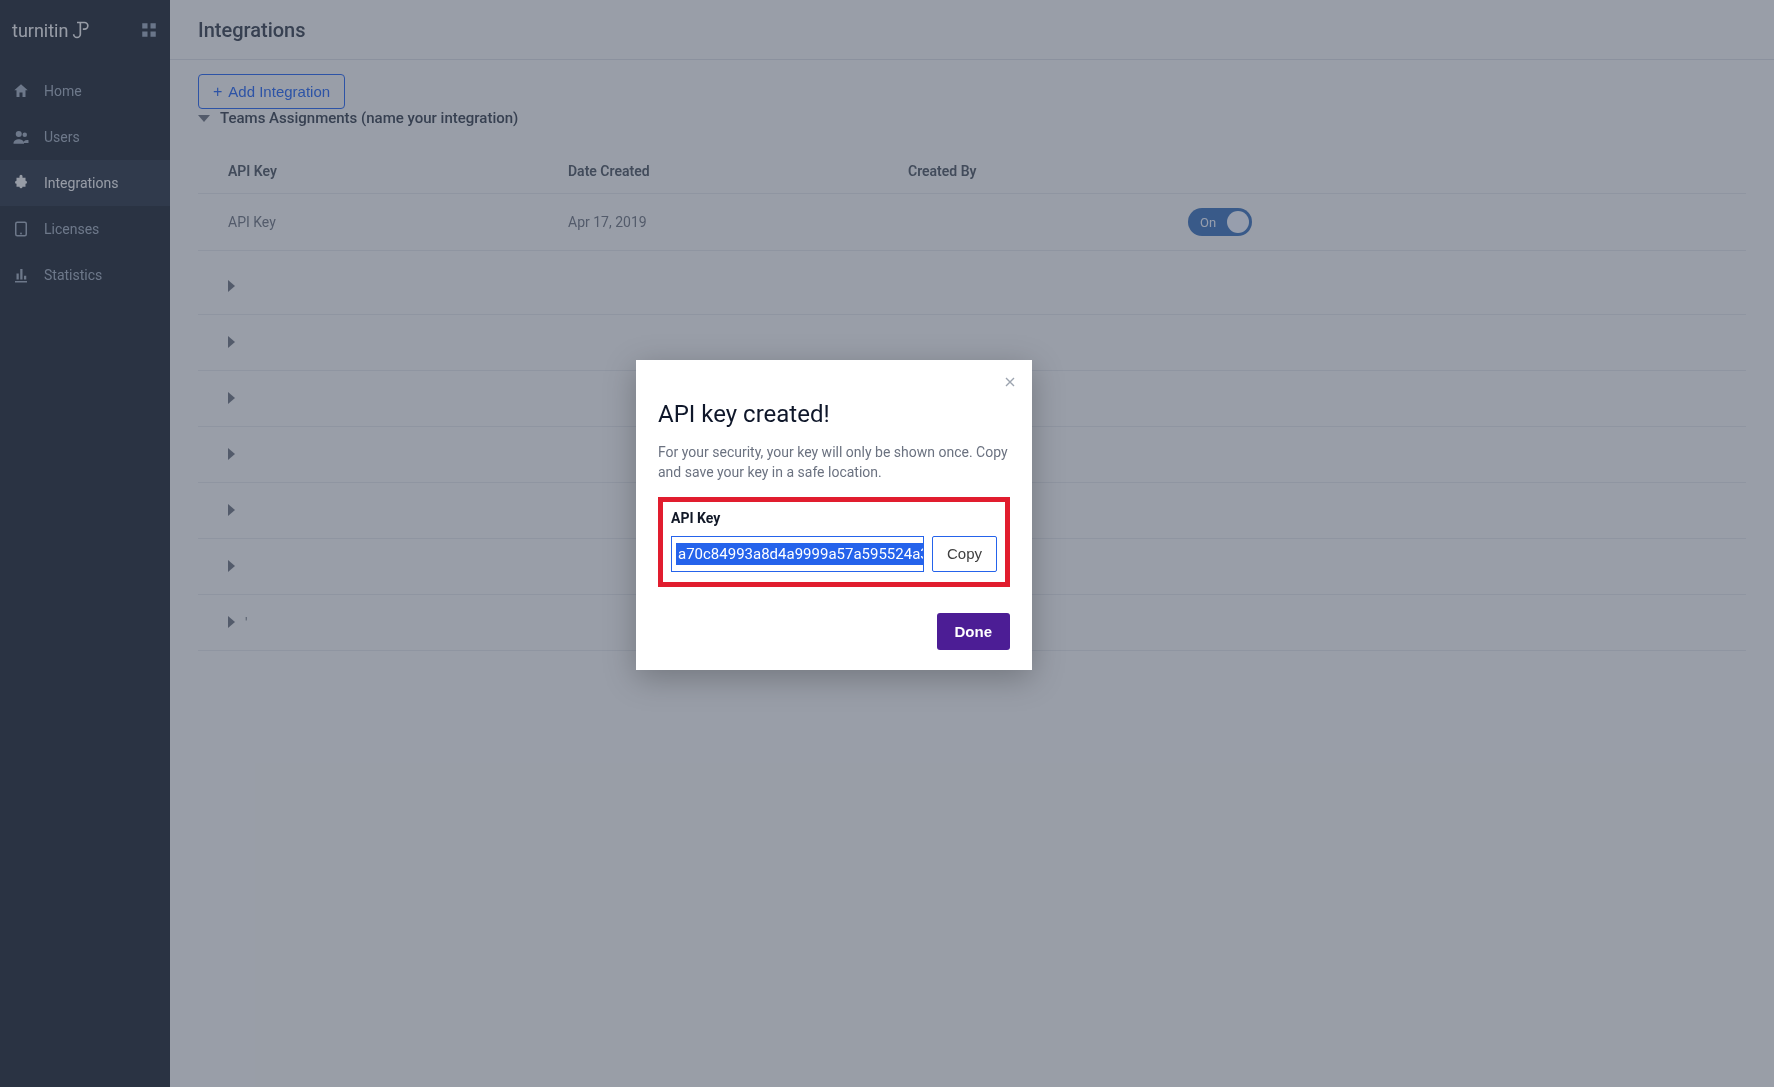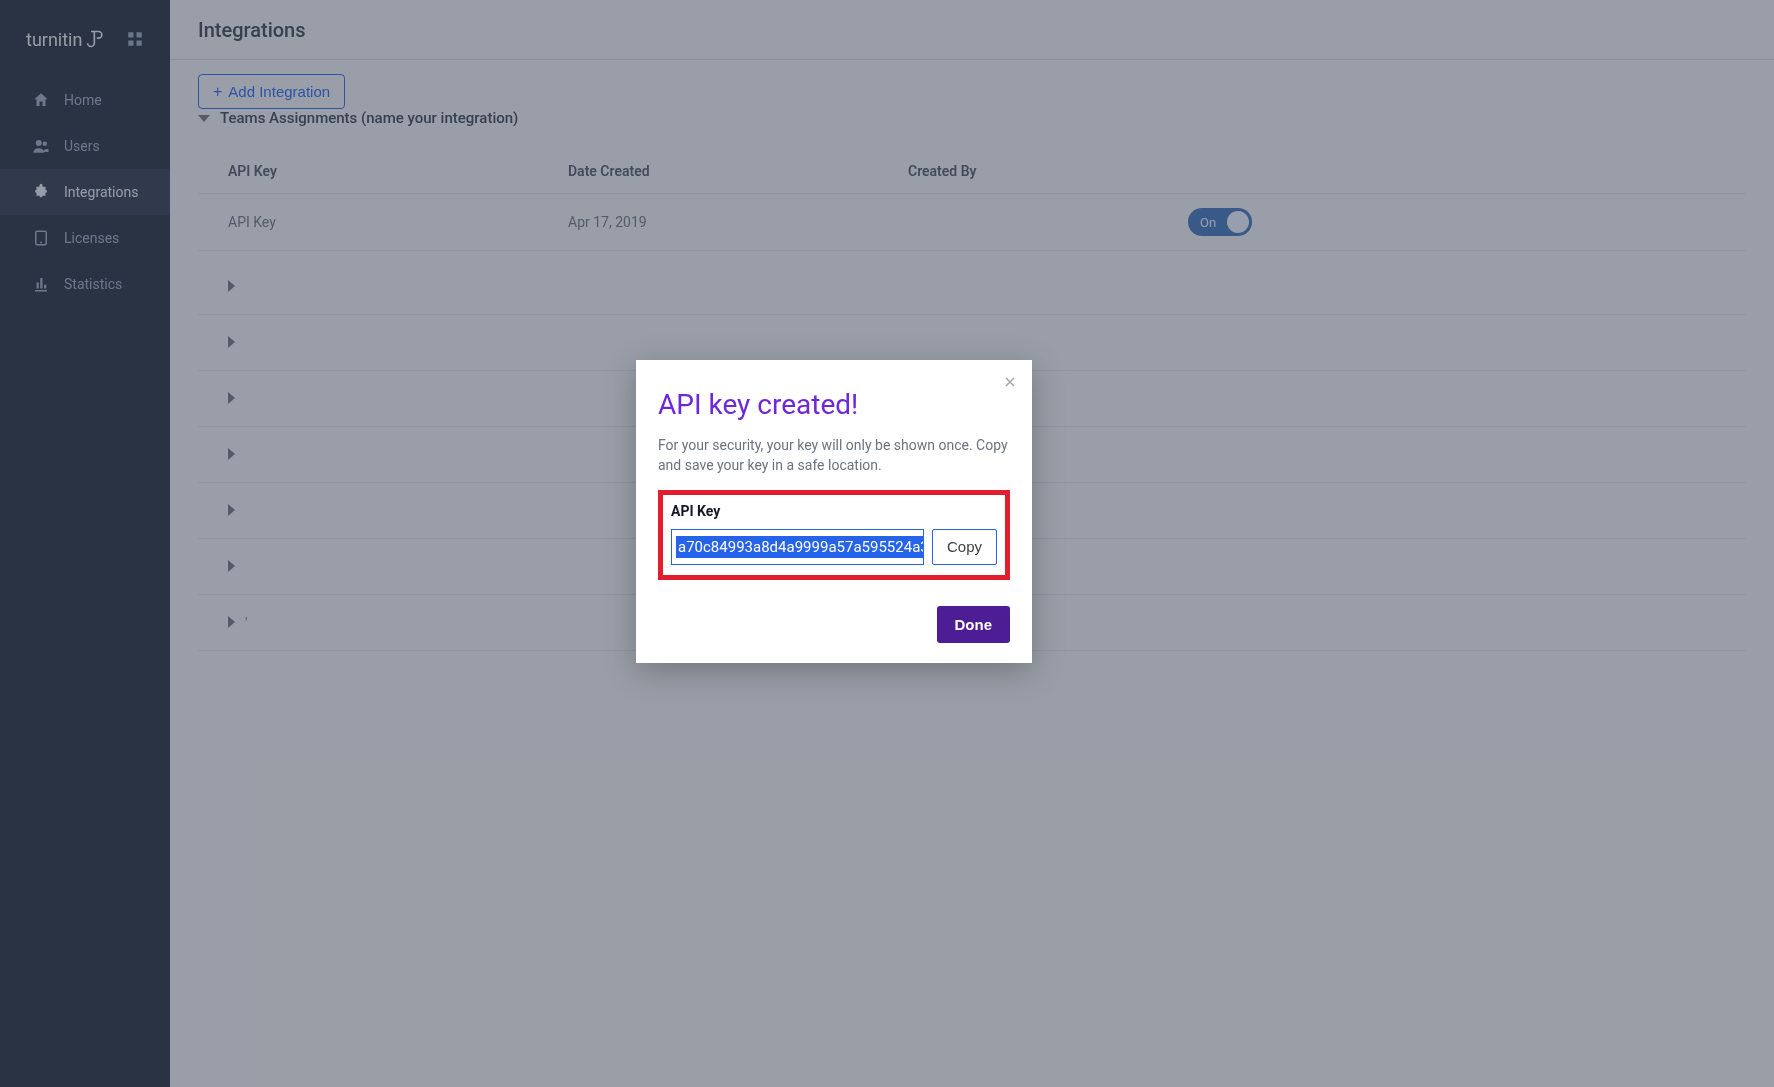--- a/index.html
+++ b/index.html
@@ -1,26 +1,26 @@
 <!DOCTYPE html>
 <html><head>
 <meta charset="utf-8">
 <style>
   * { box-sizing: border-box; margin: 0; padding: 0; }
   html, body { width: 100%; height: 100%; font-family: -apple-system, BlinkMacSystemFont, "Segoe UI", Roboto, "Helvetica Neue", Arial, sans-serif; background: #e9ebee; }
   .app { display: flex; width: 1774px; height: 1087px; position: relative; overflow: hidden; }
 
   
   .sidebar { width: 170px; background: #1f2937; color: #cbd5e1; display: flex; flex-direction: column; flex: 0 0 170px; }
-  .sidebar-top { display: flex; align-items: center; justify-content: space-between; height: 60px; padding: 0 26px; margin-top: 9px; }
+  .sidebar-top { display: flex; align-items: center; justify-content: space-between; height: 60px; padding: 0 12px; }
   .brand { display: flex; align-items: center; gap: 4px; color: #e5e7eb; font-size: 18px; font-weight: 400; }
   .brand-mark { display: inline-flex; }
   .apps-icon { width: 18px; height: 18px; display: inline-block; }
   .nav { display: flex; flex-direction: column; padding-top: 8px; }
-  .nav-item { display: flex; align-items: center; gap: 14px; padding: 14px 32px; color: #9aa6b8; font-size: 14px; cursor: pointer; }
+  .nav-item { display: flex; align-items: center; gap: 14px; padding: 14px 12px; color: #9aa6b8; font-size: 14px; cursor: pointer; }
   .nav-item.active { background: #2b3648; color: #e5e7eb; }
   .nav-item .nav-icon { width: 18px; height: 18px; display: inline-flex; align-items: center; justify-content: center; }
   .nav-item .nav-icon svg { width: 18px; height: 18px; fill: currentColor; }
 
   
   .main { flex: 1; display: flex; flex-direction: column; background: #e9ebee; }
   .header-bar { height: 60px; display: flex; align-items: center; padding: 0 28px; border-bottom: 1px solid #cfd4dc; color: #374151; font-size: 20px; font-weight: 500; }
   .content { padding: 14px 28px; }
   .add-btn { border: 1px solid #2563eb; color: #2563eb; background: transparent; border-radius: 4px; padding: 8px 14px; font-size: 15px; display: inline-flex; align-items: center; gap: 6px; cursor: pointer; }
   .plus { font-size: 16px; line-height: 1; }
@@ -44,21 +44,21 @@
   .empty-row { border-bottom: 1px solid #d7dbe2; padding: 18px 30px; }
   .empty-row .chev-right { width: 0; height: 0; border-top: 6px solid transparent; border-bottom: 6px solid transparent; border-left: 7px solid #6b7280; display: inline-block; }
   .empty-row .tick { color: #6b7280; margin-left: 10px; font-size: 14px; }
 
   
   .scrim { position: absolute; inset: 0; background: rgba(55,65,81,0.45); }
 
   
   .modal { position: absolute; top: 360px; left: 636px; width: 396px; background: #ffffff; padding: 22px 22px 20px 22px; box-shadow: 0 8px 30px rgba(0,0,0,0.25); }
   .modal-close { position: absolute; top: 10px; right: 10px; width: 24px; height: 24px; display: inline-flex; align-items: center; justify-content: center; color: #9ca3af; cursor: pointer; font-size: 20px; }
-  .modal-title { font-size: 28px; color: #6d28d9; font-weight: 400; margin-top: 6px; }
+  .modal-title { font-size: 24px; color: #0f172a; font-weight: 400; margin-top: 18px; }
   .modal-desc { font-size: 14px; color: #6b7280; margin-top: 14px; line-height: 1.45; }
   .highlight { border: 5px solid #e11d2e; padding: 8px 8px 10px 8px; margin-top: 14px; }
   .field-label { font-size: 14px; font-weight: 700; color: #111827; }
   .key-row { display: flex; gap: 8px; margin-top: 10px; }
   .key-input-inner { background: #2563eb; color: #ffffff; padding: 2px 2px; display: inline-block; font-size: 15px; white-space: nowrap; }
   .key-box { flex: 1; border: 1px solid #2563eb; height: 36px; display: flex; align-items: center; padding: 0 4px; overflow: hidden; cursor: text; }
   .copy-btn { border: 1px solid #2563eb; color: #404040; background: #ffffff; border-radius: 2px; padding: 0 14px; height: 36px; font-size: 15px; cursor: pointer; }
   .modal-actions { display: flex; justify-content: flex-end; margin-top: 26px; }
   .done-btn { background: #4c1d95; color: #ffffff; border: none; border-radius: 3px; padding: 10px 18px; font-size: 15px; cursor: pointer; font-weight: bold; }
 

